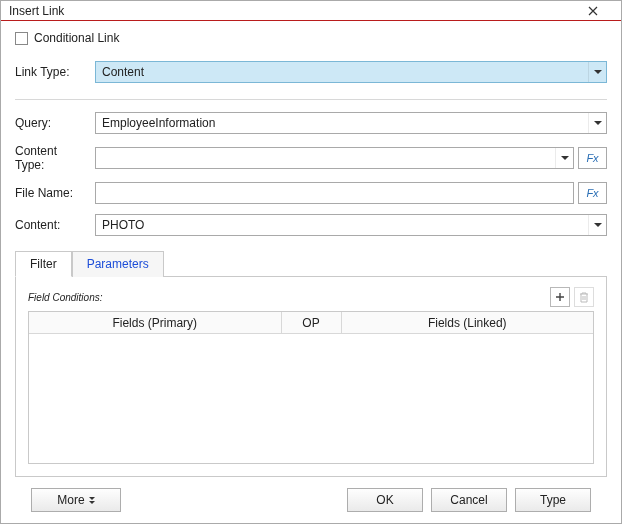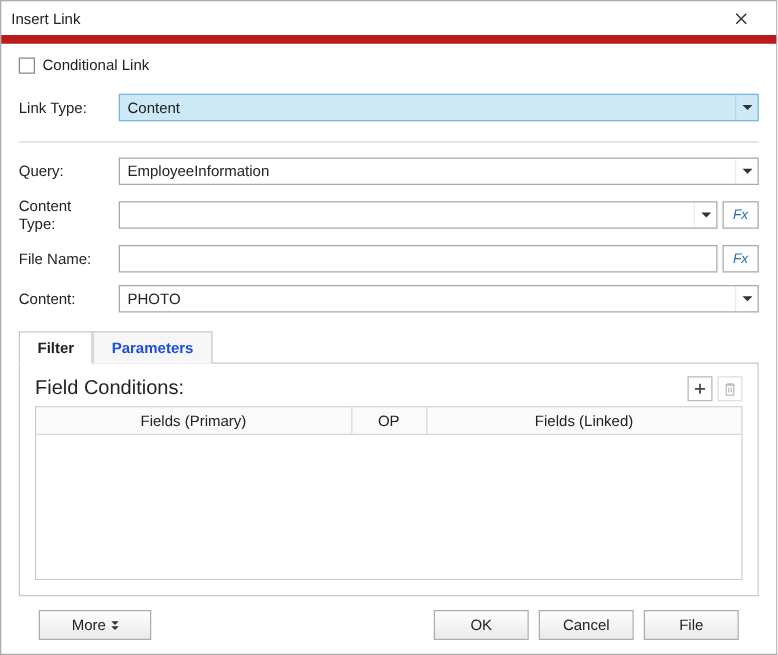--- a/index.html
+++ b/index.html
@@ -12,24 +12,24 @@
     background: #fff;
   }
   .window {
     width: 622px; height: 524px;
     border: 1px solid #aaa;
     background: #fff;
     display: flex; flex-direction: column;
     position: relative;
   }
   .titlebar {
-    height: 34px;
+    height: 20px;
     display: flex; align-items: center;
     padding: 0 8px 0 8px;
-    border-bottom: 7px solid #b91c1c;
+    border-bottom: 1px solid #b91c1c;
   }
   .titlebar .title {
     flex: 1; font-size: 12px;
   }
   .titlebar .close {
     width: 40px; height: 28px;
     display: flex; align-items: center; justify-content: center;
     font-size: 14px; color: #333;
     cursor: pointer;
   }
@@ -101,21 +101,20 @@
   }
   .hr {
     border: none;
     border-top: 1px solid #d8d8d8;
     margin: 6px 0 12px 0;
   }
   .tabs {
     display: flex;
     margin-top: 6px;
     position: relative;
-    font-weight: bold;
   }
   .tab {
     padding: 5px 14px 5px 14px;
     border: 1px solid #c9c9c9;
     border-bottom: none;
     background: #f6f6f6;
     color: #1d4ed8;
     font-size: 12px;
     position: relative;
     top: 1px;
@@ -129,22 +128,23 @@
   }
   .tabpanel {
     border: 1px solid #c9c9c9;
     flex: 1;
     padding: 10px 12px 12px 12px;
     display: flex; flex-direction: column;
     min-height: 0;
   }
   .fc-header {
     display: flex; align-items: center;
-    font-size: 16px;
+    font-size: 10px;
     margin-bottom: 4px;
+    font-style: italic;
   }
   .fc-header .spacer { flex: 1; }
   .iconbtn {
     width: 20px; height: 20px;
     border: 1px solid #b8b8b8;
     background: #fff;
     display: flex; align-items: center; justify-content: center;
     margin-left: 4px;
     color: #444;
     cursor: pointer;
@@ -332,17 +332,17 @@
         </span>
     </div>
     <span class="spacer"></span>
     <div class="btn">
         <span>OK</span>
       </div>
     <div class="btn">
         <span>Cancel</span>
       </div>
     <div class="btn">
-        <span>File</span>
+        <span>Type</span>
       </div>
   </div>
 
 </div>
 
 </body></html>

